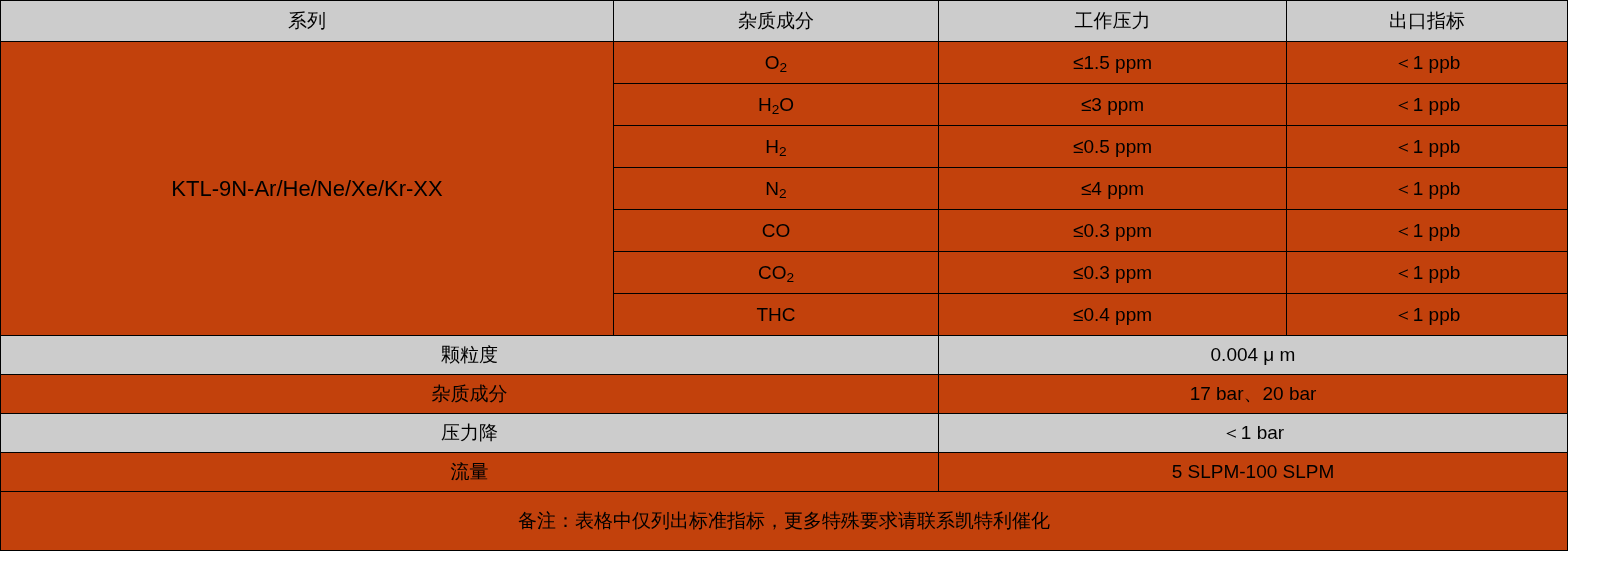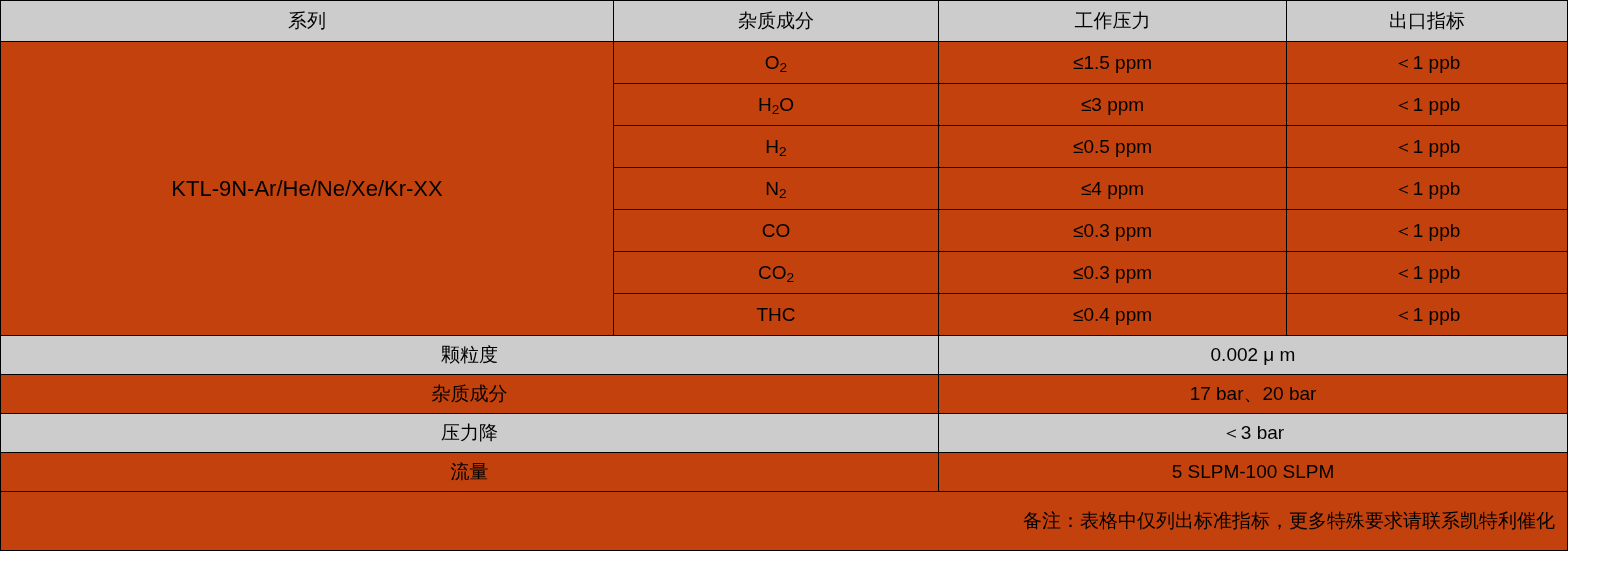--- a/index.html
+++ b/index.html
@@ -44,21 +44,21 @@
   }
   td.series-cell {
     text-align: center;
     font-size: 22px;
   }
   tr.summary-row td {
     height: 38px;
   }
   tr.note-row td {
     height: 58px;
-    text-align: right;
+    text-align: center;
     padding-left: 34px;
     font-size: 19px;
     background: #f2f2f2;
   }
   sub {
     font-size: 0.72em;
     vertical-align: baseline;
     position: relative;
     top: 0.28em;
   }
@@ -119,29 +119,29 @@
     </tr>
 
     <tr class="data-row">
       <td class="left"><span>THC</span><sub></sub></td>
       <td class="left">≤0.4 ppm</td>
       <td class="left">＜1 ppb</td>
     </tr>
 
     <tr class="summary-row">
       <td class="shaded center" colspan="2">颗粒度</td>
-      <td class="shaded center" colspan="2">0.002 μ m</td>
+      <td class="shaded center" colspan="2">0.004 μ m</td>
     </tr>
     <tr class="summary-row">
       <td class="center" colspan="2">杂质成分</td>
       <td class="center" colspan="2">17 bar、20 bar</td>
     </tr>
     <tr class="summary-row">
       <td class="shaded center" colspan="2">压力降</td>
-      <td class="shaded center" colspan="2">＜3 bar</td>
+      <td class="shaded center" colspan="2">＜1 bar</td>
     </tr>
     <tr class="summary-row">
       <td class="center" colspan="2">流量</td>
       <td class="center" colspan="2">5 SLPM-100 SLPM</td>
     </tr>
 
     <tr class="note-row">
       <td colspan="4">备注：表格中仅列出标准指标，更多特殊要求请联系凯特利催化</td>
     </tr>
   </tbody>

